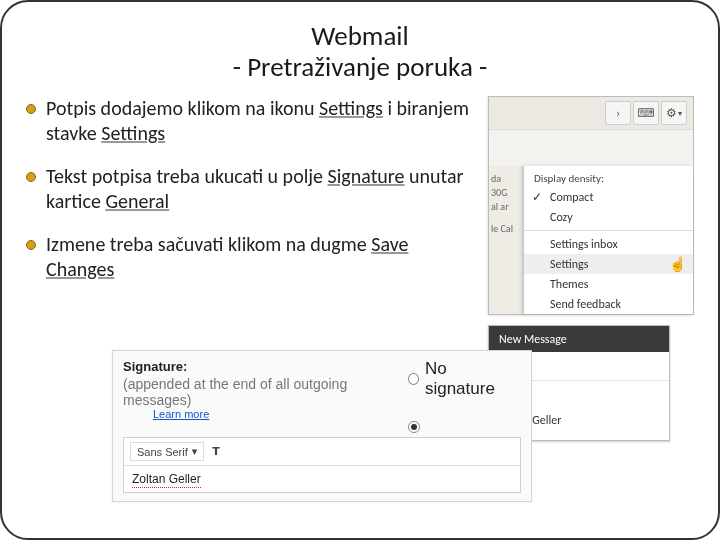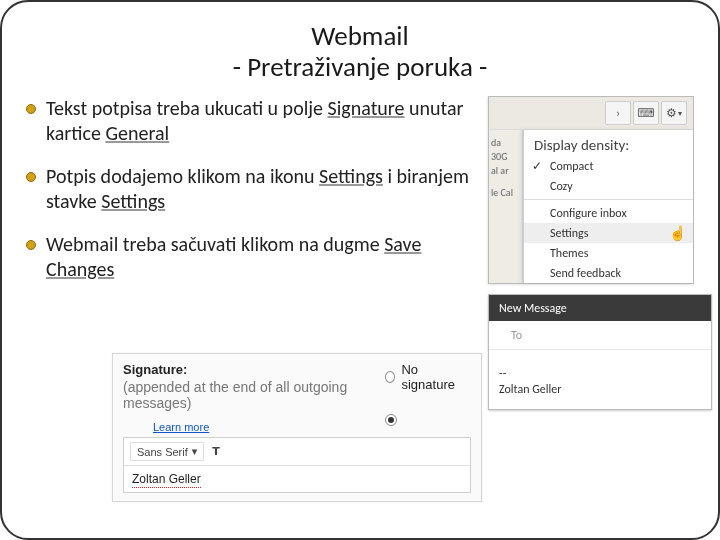--- a/index.html
+++ b/index.html
@@ -10,41 +10,41 @@
   .left { flex: 1; padding-right: 6px; }
   .right { width: 206px; display: flex; flex-direction: column; gap: 10px; }
   .bullet-item { display: flex; gap: 10px; margin-bottom: 18px; font-size: 20px; color: #222; line-height: 1.25; }
   .bullet-dot { width: 10px; height: 10px; border-radius: 50%; background: #d4a017; border: 1px solid #8a6a0f; flex-shrink: 0; margin-top: 8px; }
   .ref { text-decoration: underline; text-decoration-color: #999; }
 
   .gmail-menu { width: 206px; border: 1px solid #bbb; background: #f4f2ee; font-size: 12px; box-shadow: -1px 1px 2px rgba(0,0,0,0.1); }
   .gmail-top { display: flex; justify-content: flex-end; gap: 2px; padding: 4px 6px; border-bottom: 1px solid #ddd; background: #ece8e2; }
   .gtop-btn { width: 26px; height: 24px; background: #f5f5f5; border: 1px solid #ccc; border-radius: 2px; display: flex; align-items: center; justify-content: center; font-size: 12px; color: #555; cursor: default; }
   .gtop-gear { position: relative; }
-  .gmail-body { display: flex; }
+  .gmail-body { display: flex; margin-top: 36px; }
   .gmail-side { width: 34px; background: #efece6; padding: 6px 2px; font-size: 10px; color: #666; line-height: 14px; border-right: 1px solid #ddd; }
   .gmail-dd { flex: 1; background: #fff; border-left: 1px solid #ccc; box-shadow: -2px 0 4px rgba(0,0,0,0.1); }
-  .dd-head { padding: 6px 10px 2px; font-size: 15px; color: #444; }
+  .dd-head { padding: 6px 10px 2px; font-size: 11px; color: #444; }
   .dd-row { padding: 3px 10px 3px 26px; font-size: 12px; color: #333; position: relative; cursor: default; }
   .dd-row.check::before { content: "✓"; position: absolute; left: 8px; top: 3px; color: #333; }
   .dd-sep { border-top: 1px solid #ddd; margin: 3px 0; }
   .dd-row.highlight { background: #eeeeee; }
   .cursor-hand { position: absolute; right: 6px; top: 50%; transform: translateY(-50%); font-size: 14px; }
 
-  .compose { width: 224px; border: 1px solid #bbb; background: #fff; font-size: 12px; box-shadow: 0 1px 2px rgba(0,0,0,0.2); }
+  .compose { width: 182px; border: 1px solid #bbb; background: #fff; font-size: 12px; box-shadow: 0 1px 2px rgba(0,0,0,0.2); }
   .compose-head { background: #3a3a3a; color: #fff; padding: 6px 10px; font-size: 12px; }
   .compose-row { padding: 7px 22px; border-bottom: 1px solid #e4e4e4; color: #999; font-size: 12px; }
   .compose-body { padding: 16px 10px 12px; color: #333; font-size: 12px; line-height: 1.3; }
 
-  .sig-panel { position: absolute; left: 110px; bottom: 36px; width: 370px; border: 1px solid #d6d6d6; background: #fafafa; padding: 8px 10px; font-family: Arial, sans-serif; box-shadow: 0 0 2px rgba(0,0,0,0.08); }
+  .sig-panel { position: absolute; left: 110px; bottom: 36px; width: 420px; border: 1px solid #d6d6d6; background: #fafafa; padding: 8px 10px; font-family: Arial, sans-serif; box-shadow: 0 0 2px rgba(0,0,0,0.08); }
   .sig-head { display: flex; align-items: flex-start; gap: 18px; }
   .sig-label { font-weight: bold; font-size: 13px; color: #222; }
   .sig-sub { font-size: 14px; color: #777; margin-top: 2px; }
-  .sig-learn { font-size: 11px; color: #1155cc; text-decoration: underline; margin-top: 10px; cursor: default; padding-left: 30px; }
-  .sig-radios { display: flex; flex-direction: column; gap: 22px; font-size: 13px; color: #222; margin-left: auto; padding-right: 10px; }
+  .sig-learn { font-size: 11px; color: #1155cc; text-decoration: underline; margin-top: 0; cursor: default; padding-left: 30px; }
+  .sig-radios { display: flex; flex-direction: column; gap: 22px; font-size: 17px; color: #222; margin-left: auto; padding-right: 10px; }
   .radio-row { display: flex; align-items: center; gap: 6px; }
   .radio { width: 12px; height: 12px; border: 1px solid #888; border-radius: 50%; background: #fff; display: inline-block; position: relative; }
   .radio.sel::after { content:""; position:absolute; left:2px; top:2px; width:6px; height:6px; background:#333; border-radius:50%; }
   .sig-editor { margin-top: 4px; border: 1px solid #cfcfcf; background: #fff; }
   .sig-toolbar { display: flex; align-items: center; gap: 4px; padding: 4px 6px; border-bottom: 1px solid #e0e0e0; font-size: 11px; color: #444; }
   .sig-font { border: 1px solid #ddd; padding: 2px 6px; font-size: 11px; display: flex; align-items: center; gap: 4px; }
   .sig-textarea { padding: 6px 8px; font-size: 12px; color: #222; min-height: 22px; }
   .red-underline { border-bottom: 1.5px dotted #d22; padding-bottom: 1px; }
 </style>
 </head>
@@ -56,35 +56,35 @@
     <div>Webmail</div>
     <div>- Pretraživanje poruka -</div>
   </div>
 
   <div class="content">
     <div class="left">
 
       <div class="bullet-item">
         <span class="bullet-dot"></span>
         <div>
+          <span>Potpis dodajemo klikom na ikonu </span><span class="ref">Settings</span><span> i biranjem stavke </span><span class="ref">Settings</span>
+        </div>
+      </div>
+
+      <div class="bullet-item">
+        <span class="bullet-dot"></span>
+        <div>
           <span>Tekst potpisa treba ukucati u polje </span><span class="ref">Signature</span><span> unutar kartice </span><span class="ref">General</span>
         </div>
       </div>
 
       <div class="bullet-item">
         <span class="bullet-dot"></span>
         <div>
-          <span>Potpis dodajemo klikom na ikonu </span><span class="ref">Settings</span><span> i biranjem stavke </span><span class="ref">Settings</span>
-        </div>
-      </div>
-
-      <div class="bullet-item">
-        <span class="bullet-dot"></span>
-        <div>
-          <span>Webmail treba sačuvati klikom na dugme </span><span class="ref">Save Changes</span>
+          <span>Izmene treba sačuvati klikom na dugme </span><span class="ref">Save Changes</span>
         </div>
       </div>
 
     </div>
 
     <div class="right">
 
       <div class="gmail-menu">
         <div class="gmail-top">
           <div class="gtop-btn">›</div>
@@ -96,21 +96,21 @@
             <div>da</div>
             <div>30G</div>
             <div>al ar</div>
             <div style="margin-top:8px">le Cal</div>
           </div>
           <div class="gmail-dd">
             <div class="dd-head">Display density:</div>
             <div class="dd-row check">Compact</div>
             <div class="dd-row">Cozy</div>
             <div class="dd-sep"></div>
-            <div class="dd-row">Configure inbox</div>
+            <div class="dd-row">Settings inbox</div>
             <div class="dd-row highlight">
               <span>Settings</span>
               <span class="cursor-hand">☝</span>
             </div>
             <div class="dd-row">Themes</div>
             <div class="dd-row">Send feedback</div>
           </div>
         </div>
       </div>
 

